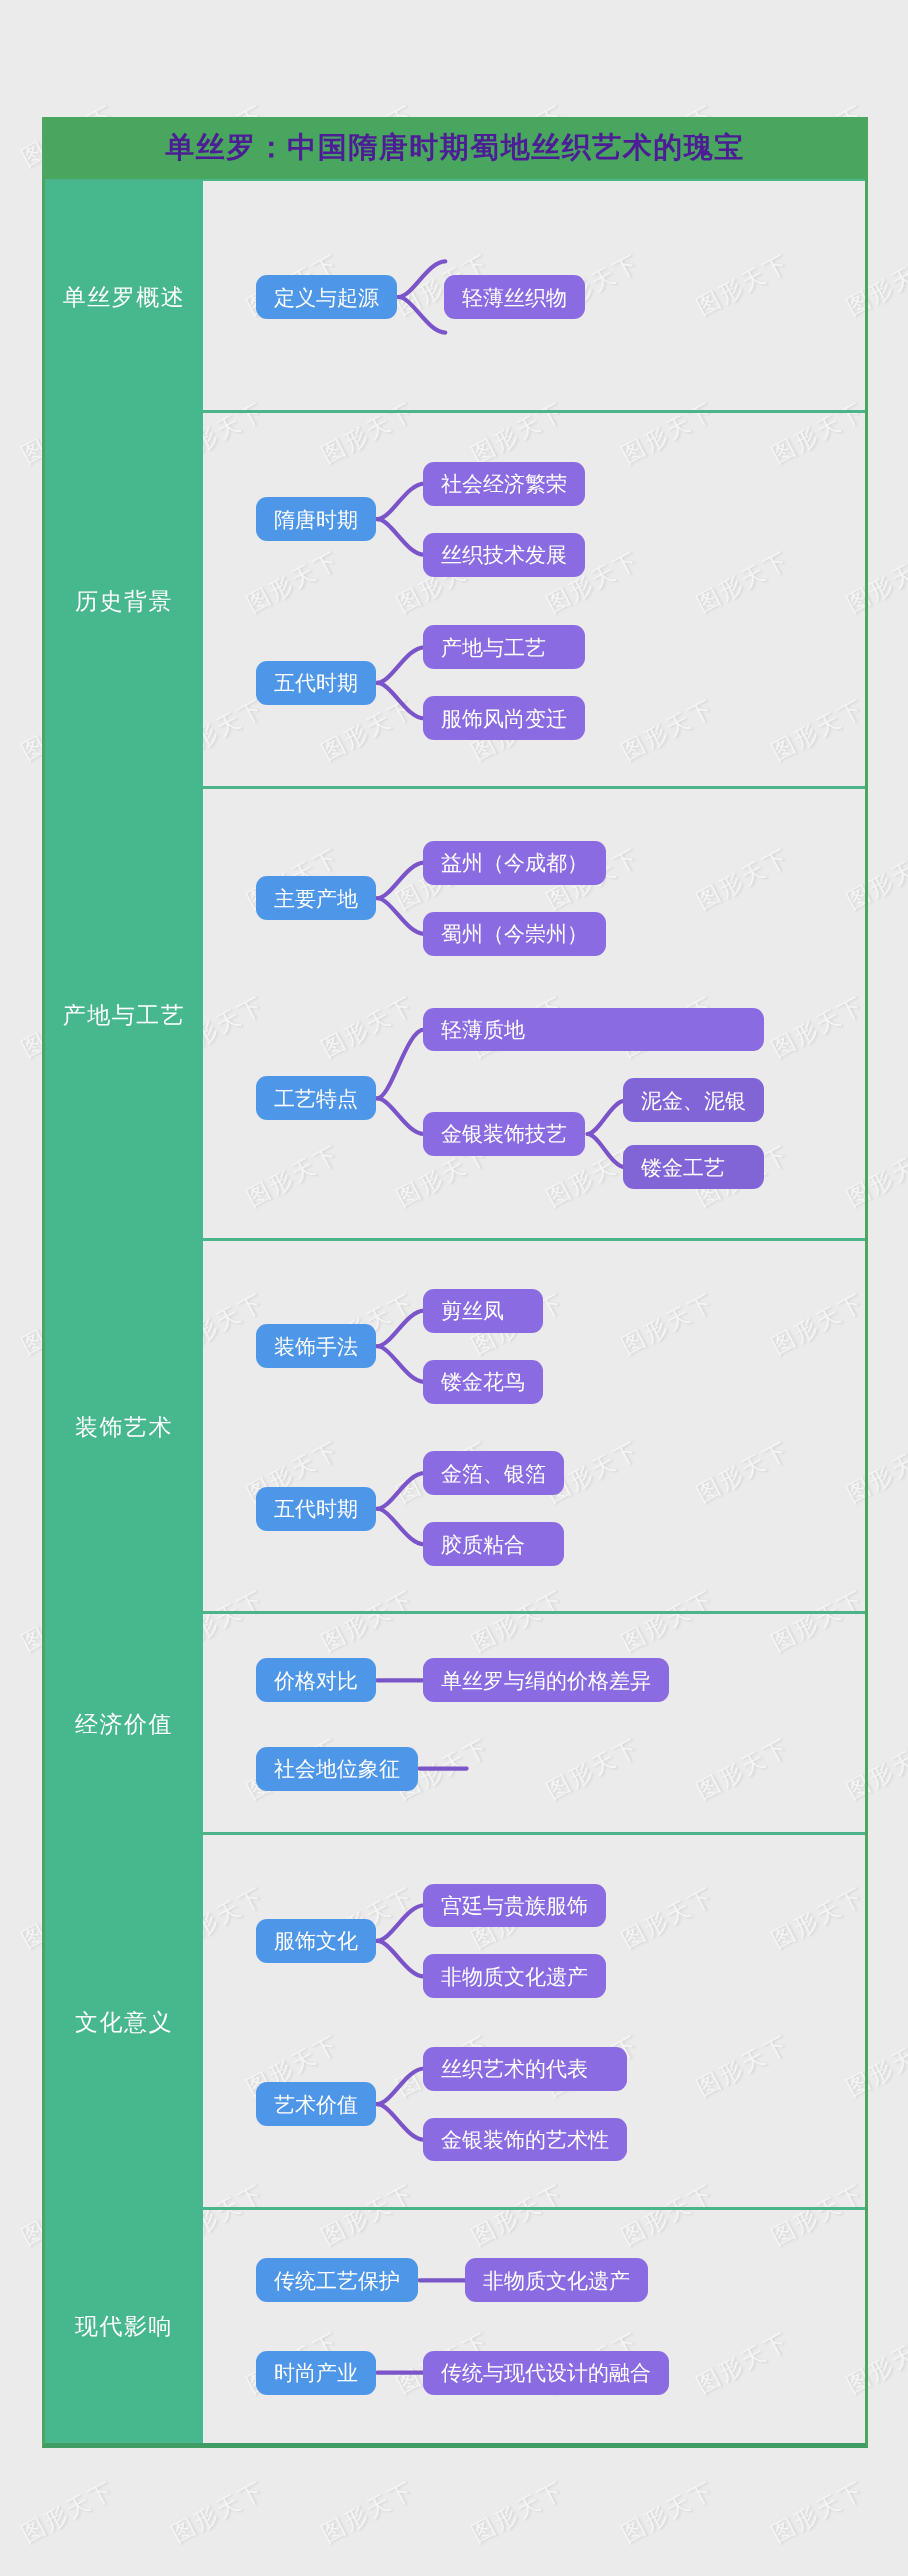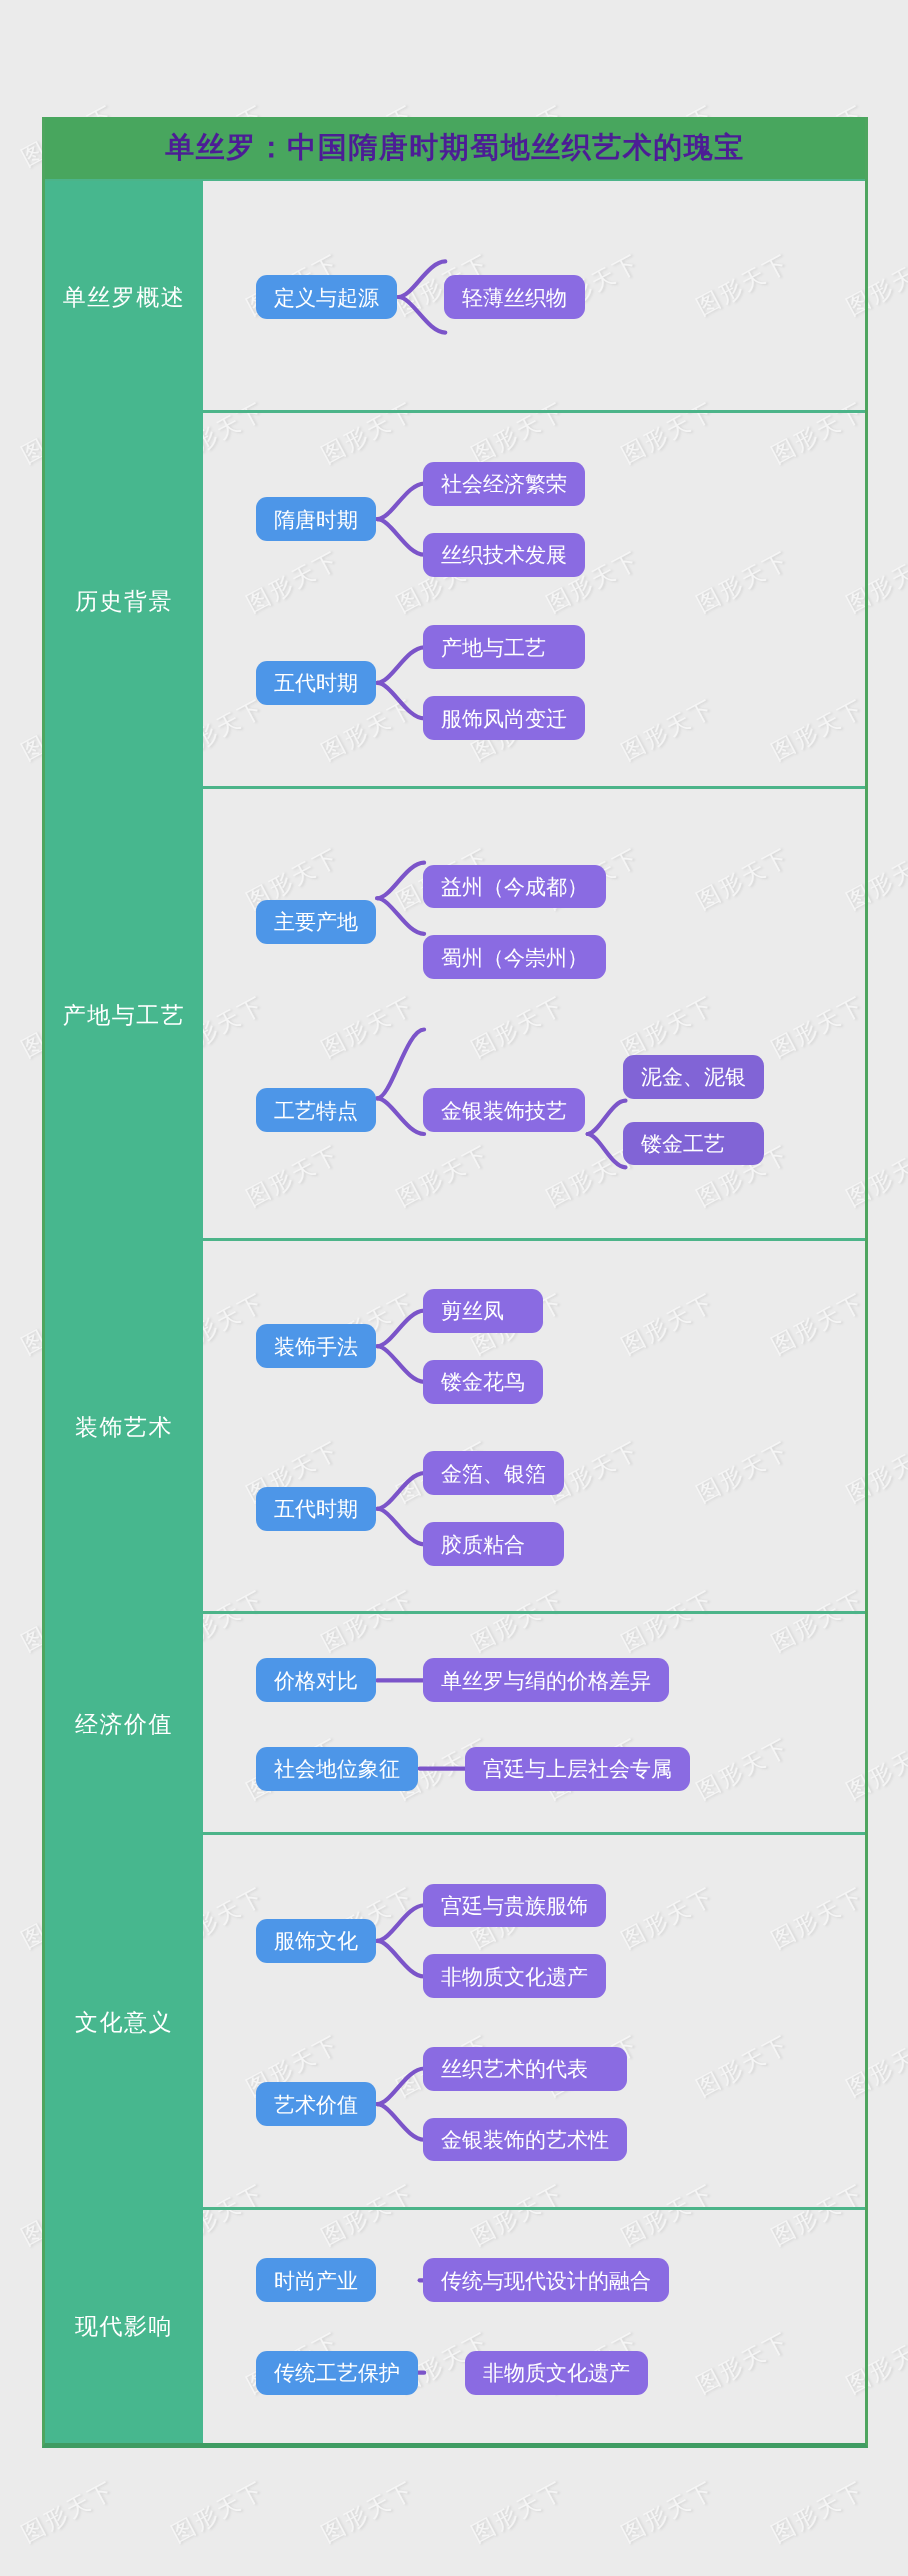--- a/index.html
+++ b/index.html
@@ -227,20 +227,21 @@
             <div class="branch-row lv0">
               <div class="node d0">主要产地</div>
               <div class="kids">
                 <div class="node d1">益州（今成都）</div>
                 <div class="node d1">蜀州（今崇州）</div>
               </div>
             </div>
             <div class="branch-row lv0">
               <div class="node d0">工艺特点</div>
               <div class="kids">
+                <div class="node d1">轻薄质地</div>
                 <div class="branch-row lv1">
                   <div class="node d1">金银装饰技艺</div>
                   <div class="kids">
                     <div class="node d2">泥金、泥银</div>
                     <div class="node d2">镂金工艺</div>
                   </div>
                 </div>
               </div>
             </div>
           </div>
@@ -282,23 +283,20 @@
           </svg>
           <div class="branches">
             <div class="branch-row lv0">
               <div class="node d0">价格对比</div>
               <div class="kids">
                 <div class="node d1">单丝罗与绢的价格差异</div>
               </div>
             </div>
             <div class="branch-row lv0">
               <div class="node d0">社会地位象征</div>
-              <div class="kids">
-                <div class="node d1">宫廷与上层社会专属</div>
-              </div>
             </div>
           </div>
         </div>
       </div>
       <div class="section" style="min-height: 375px;">
         <div class="side-cell">文化意义</div>
         <div class="content-cell">
           <svg class="connectors" width="661" height="375" viewBox="0 0 873 495">
             <path d="M 230.0 139.7 C 248.6 139.7 268.4 92.7 292.0 92.7" stroke="#7b54c9" stroke-width="5.5" fill="none" stroke-linecap="round"></path>
             <path d="M 230.0 139.7 C 248.6 139.7 268.4 186.7 292.0 186.7" stroke="#7b54c9" stroke-width="5.5" fill="none" stroke-linecap="round"></path>
@@ -325,29 +323,29 @@
       </div>
       <div class="section last" style="min-height: 233px;">
         <div class="side-cell">现代影响</div>
         <div class="content-cell">
           <svg class="connectors" width="661" height="233" viewBox="0 0 873 308">
             <path d="M 286.0 93.0 C 304.6 93.0 324.4 93.0 348.0 93.0" stroke="#7b54c9" stroke-width="5.5" fill="none" stroke-linecap="round"></path>
             <path d="M 230.0 215.0 C 248.6 215.0 268.4 215.0 292.0 215.0" stroke="#7b54c9" stroke-width="5.5" fill="none" stroke-linecap="round"></path>
           </svg>
           <div class="branches">
             <div class="branch-row lv0">
+              <div class="node d0">传统工艺保护</div>
+              <div class="kids">
+                <div class="node d1">非物质文化遗产</div>
+              </div>
+            </div>
+            <div class="branch-row lv0">
               <div class="node d0">时尚产业</div>
               <div class="kids">
                 <div class="node d1">传统与现代设计的融合</div>
-              </div>
-            </div>
-            <div class="branch-row lv0">
-              <div class="node d0">传统工艺保护</div>
-              <div class="kids">
-                <div class="node d1">非物质文化遗产</div>
               </div>
             </div>
           </div>
         </div>
       </div>
     </div>
 </div>
 
 
 </body></html>

